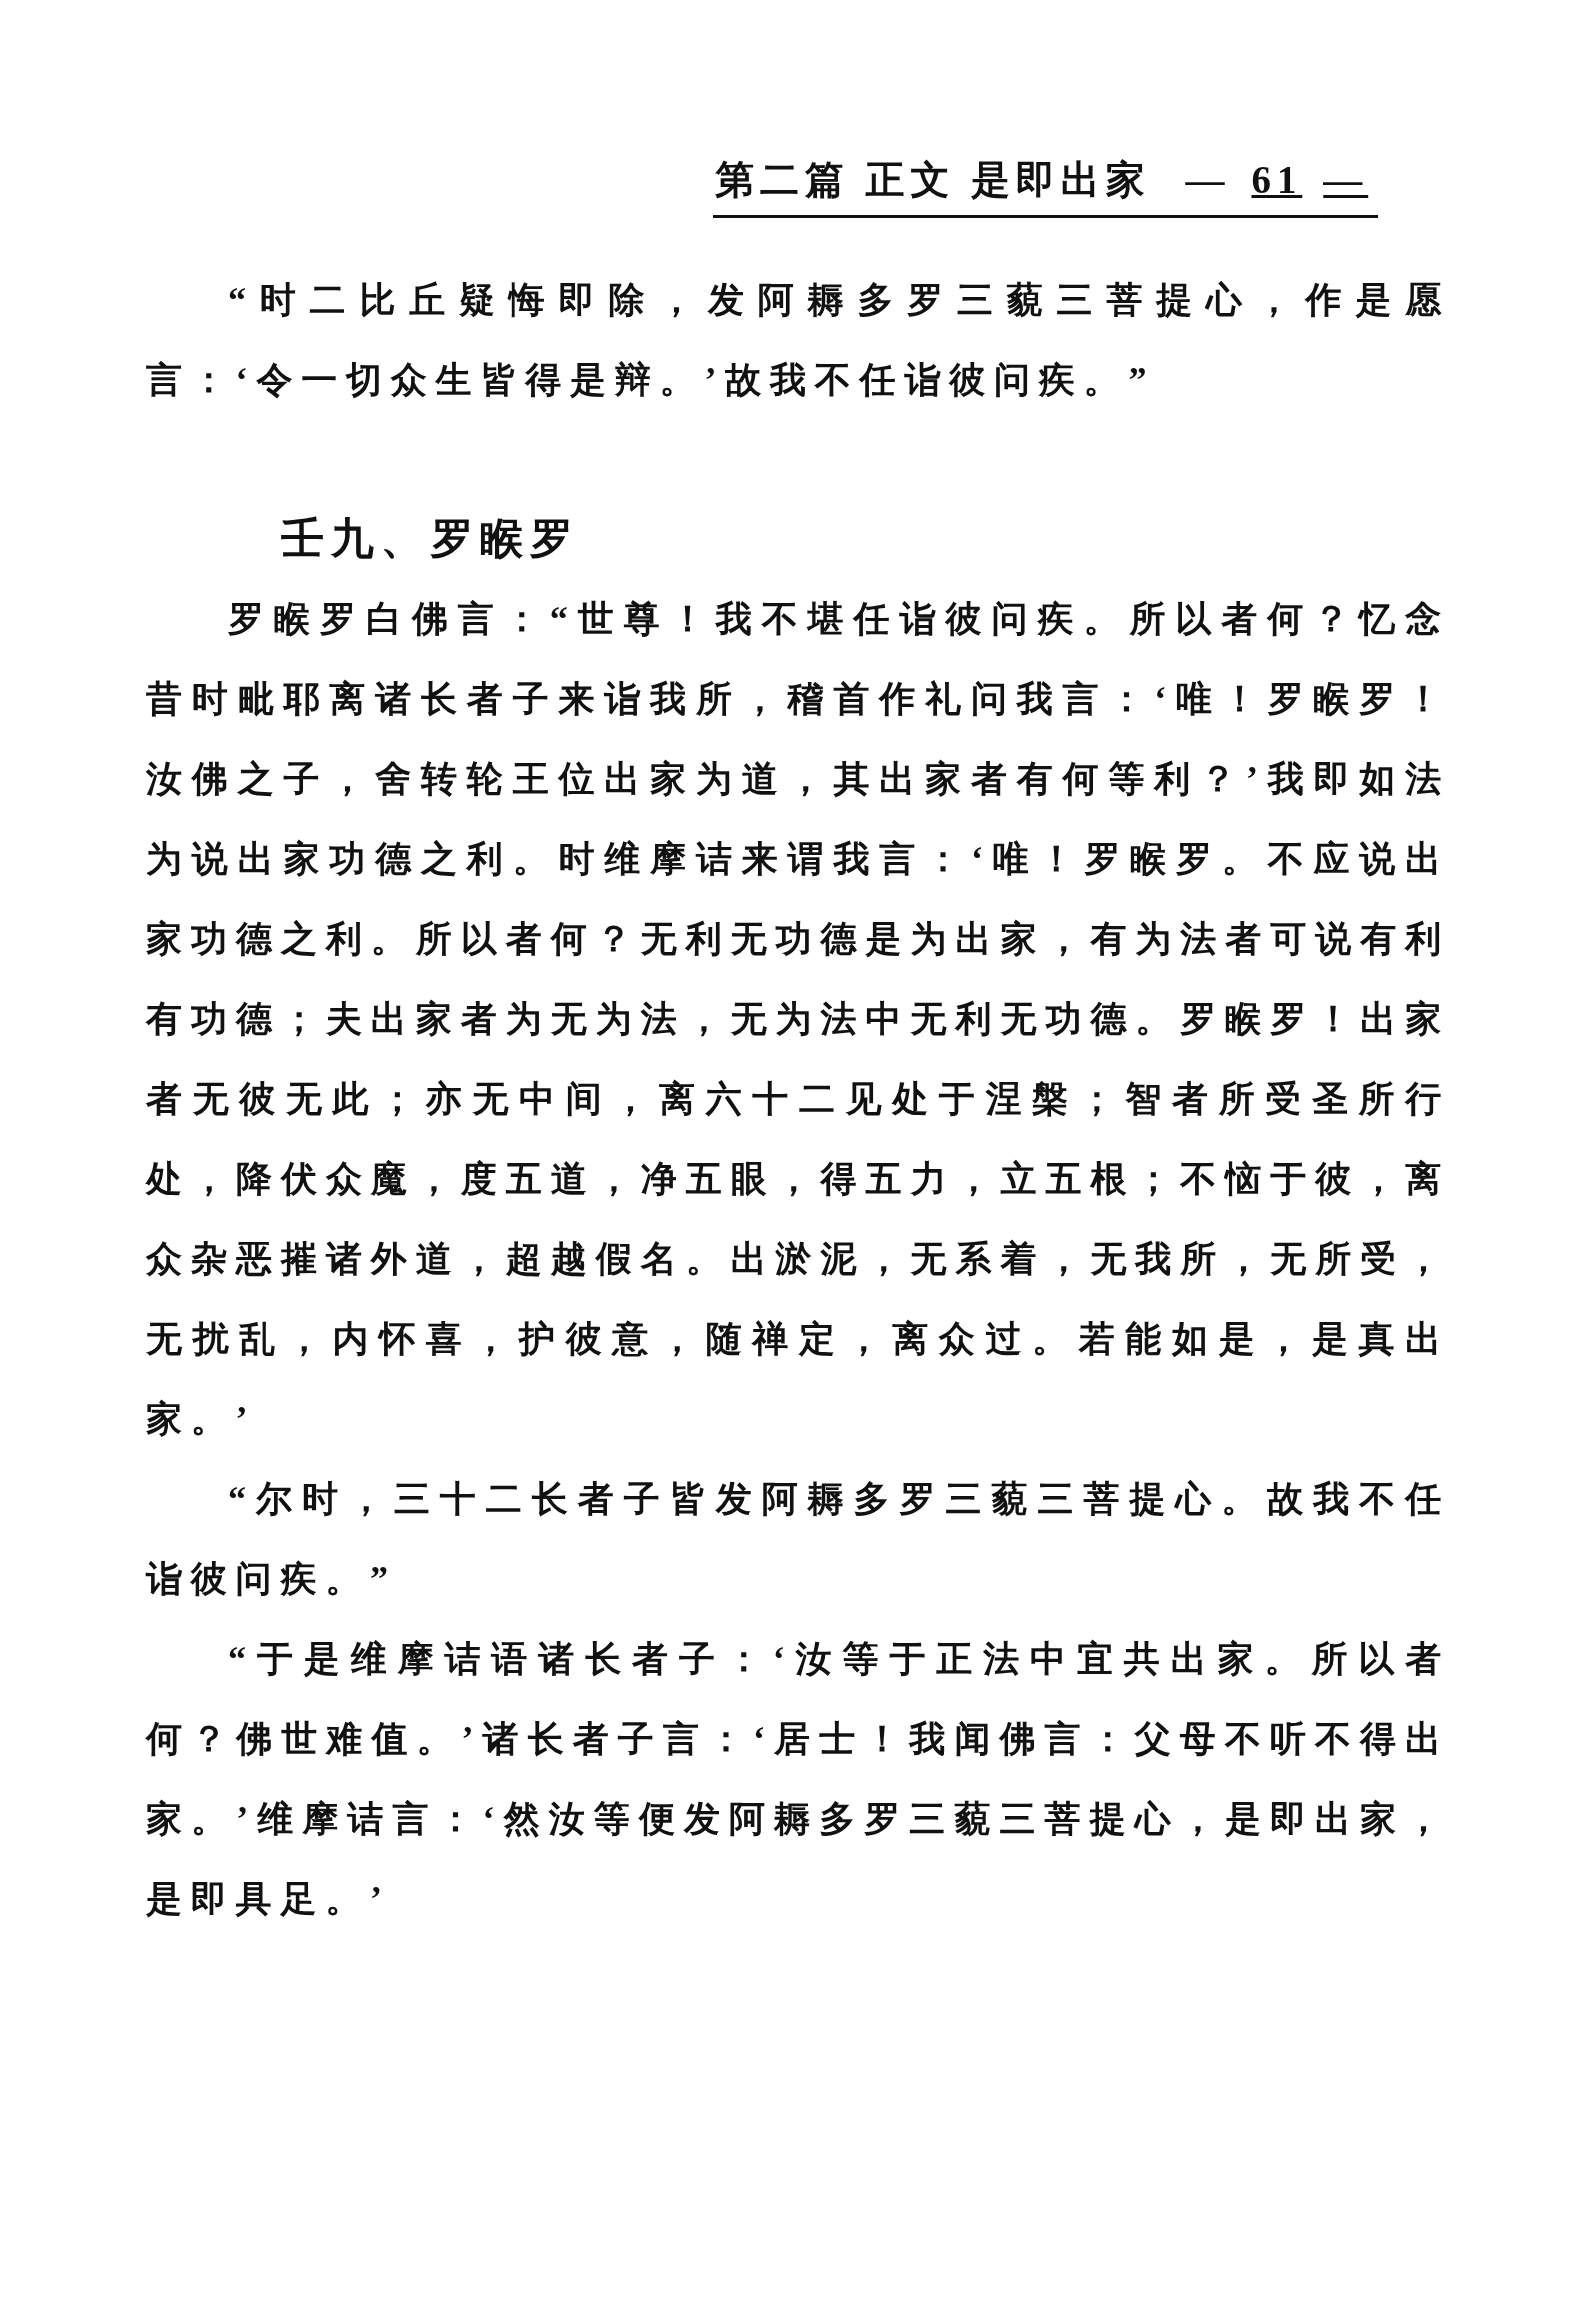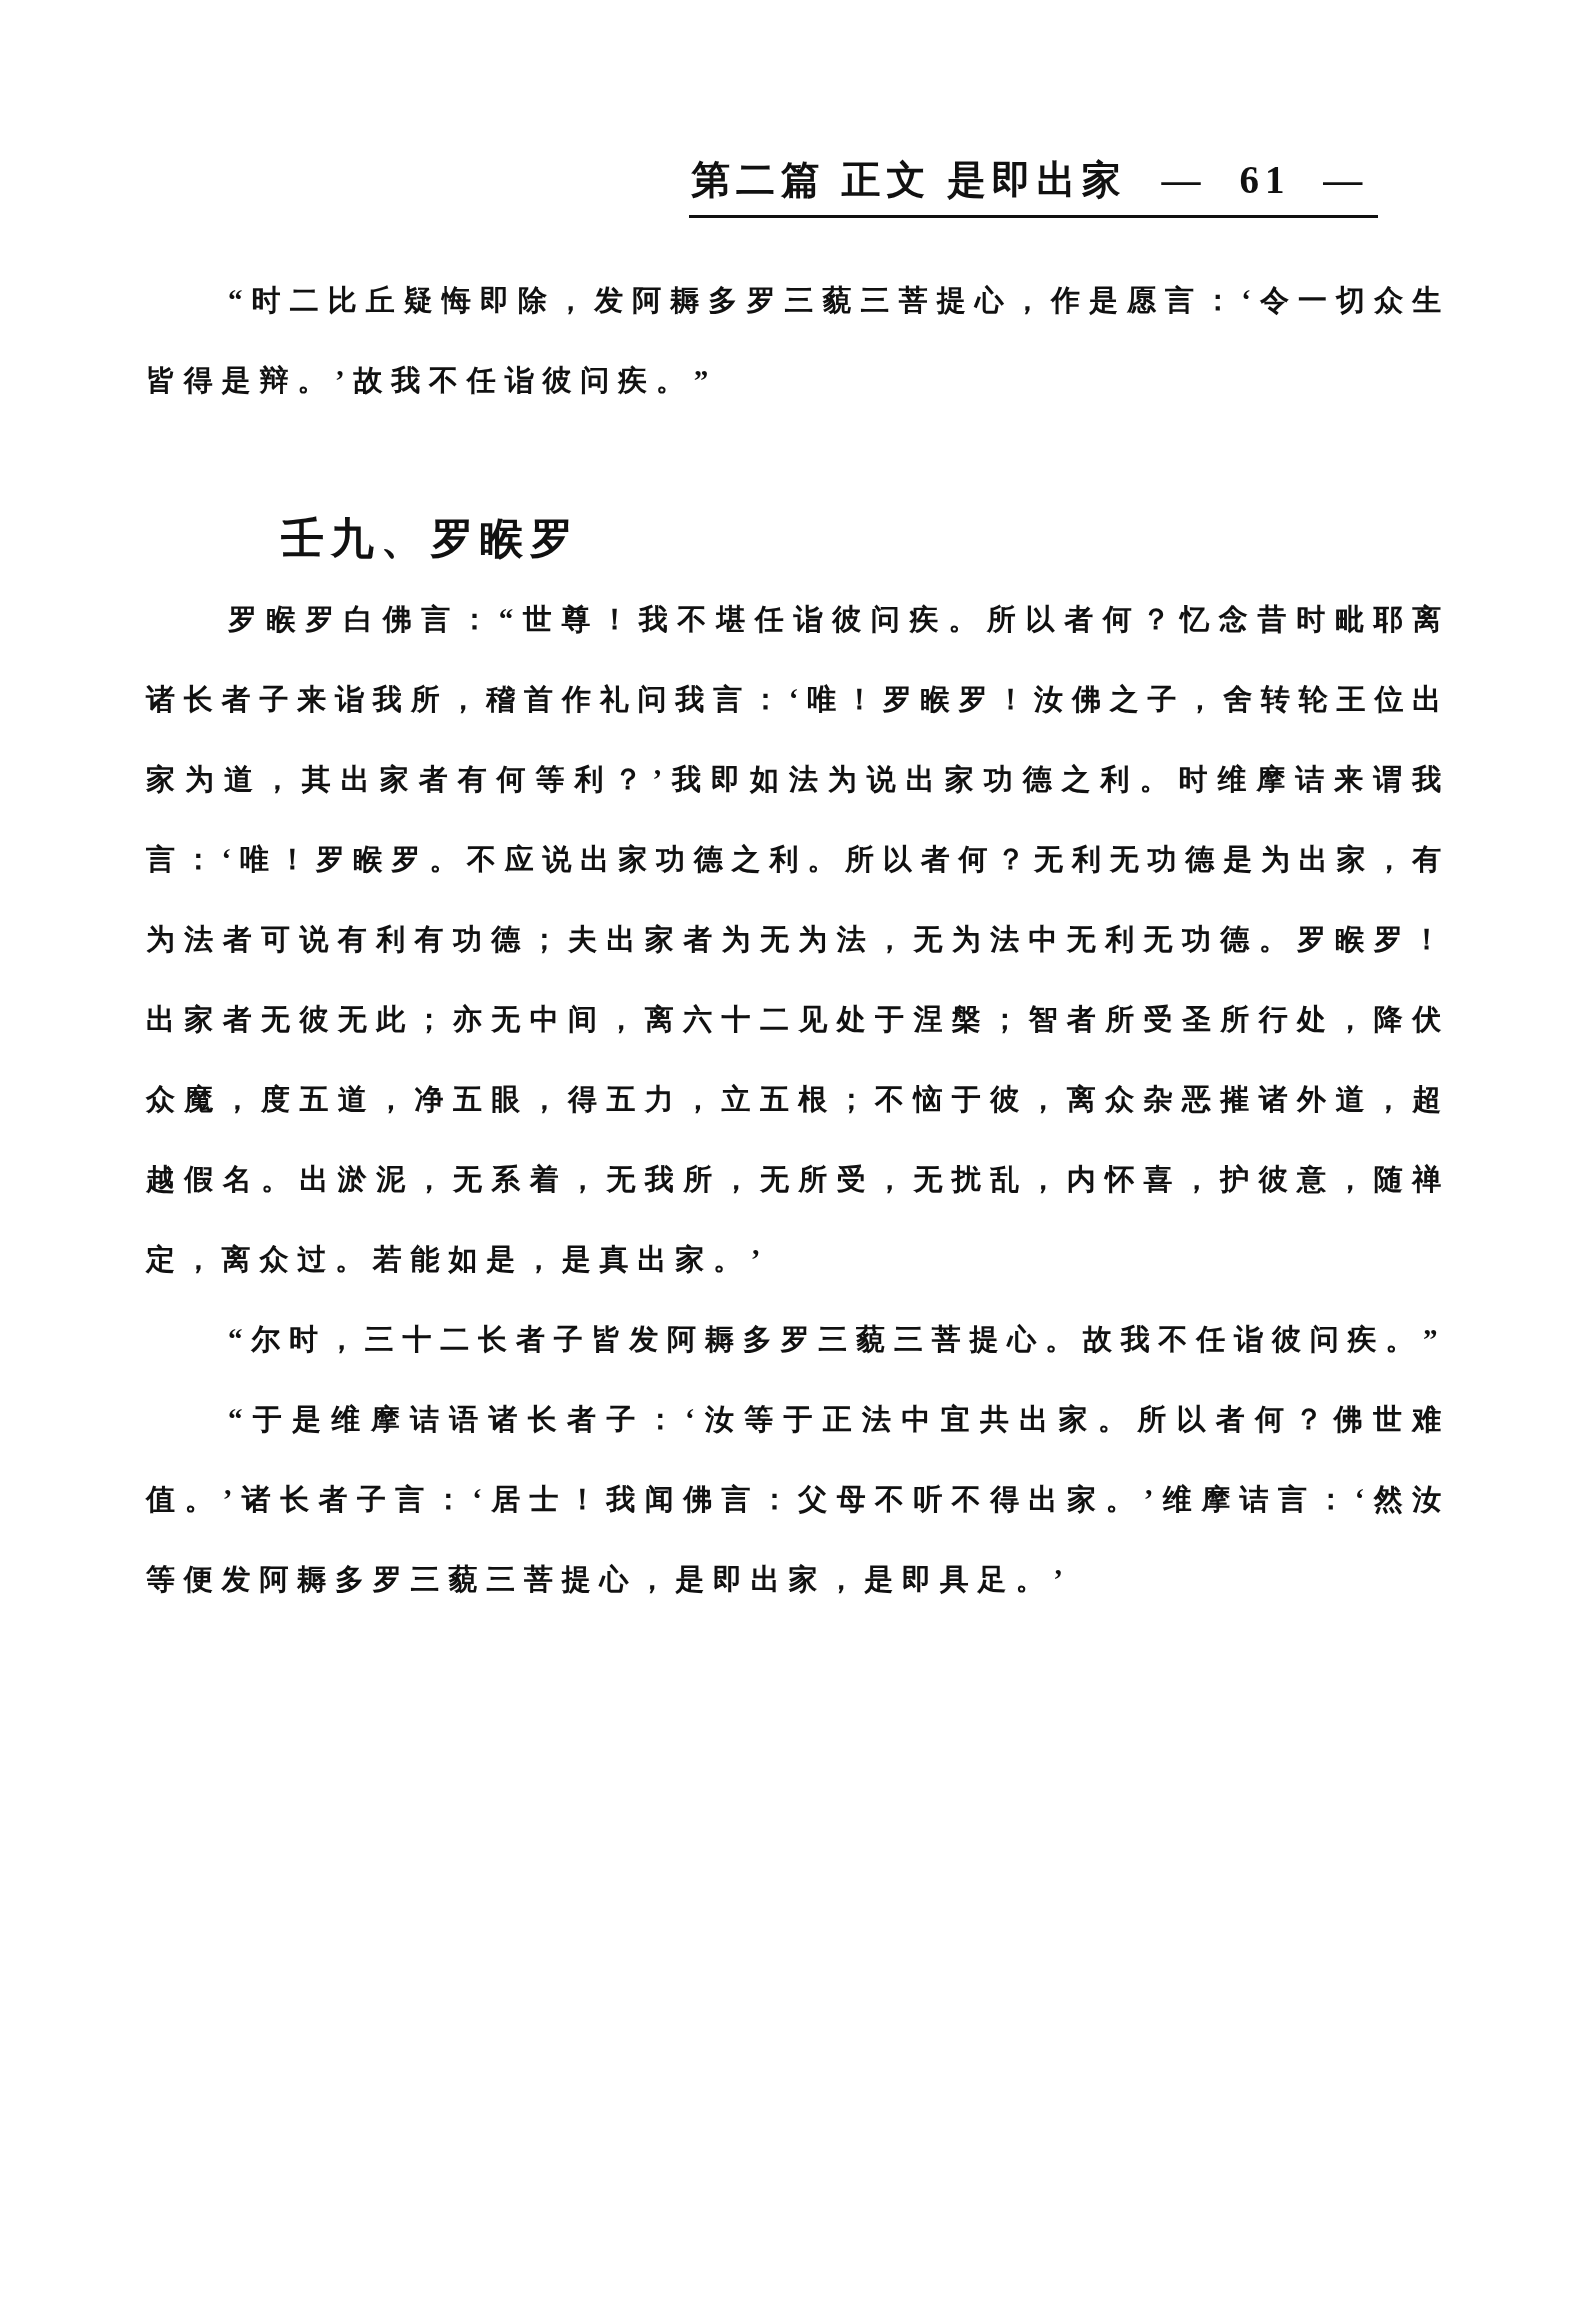--- a/index.html
+++ b/index.html
@@ -25,26 +25,26 @@
     margin: 156px 72px 0 auto;
     padding: 0 9.8px 11.7px 2px;
     border-bottom: 3.9px solid #101010;
     font-size: 39px;
     line-height: 47px;
     font-weight: 700;
     letter-spacing: 5.9px;
     white-space: nowrap;
   }
   .page-header .gap-lg { margin-left: 35px; }
-  .page-header .gap-md { margin-left: 33px; }
+  .page-header .gap-md { margin-left: 21px; text-decoration: underline; }
 
   
   .para {
     margin: 0;
-    font-size: 29px;
+    font-size: 36px;
     line-height: 80px;
     letter-spacing: 8.8px;
     font-weight: 600;
     text-align: justify;
     text-indent: 82px;
     word-break: break-all;
     overflow-wrap: anywhere;
   }
   .para.opening { margin-top: 42px; }
 

